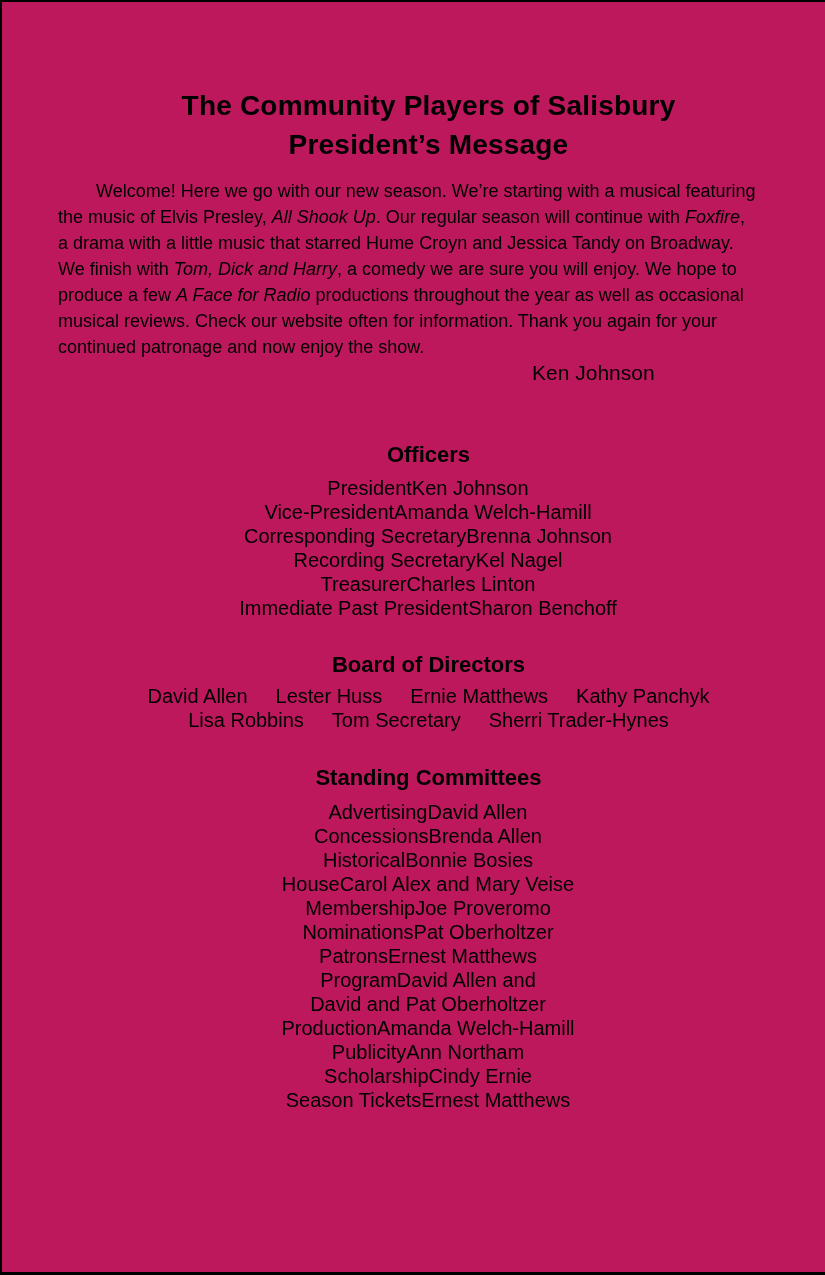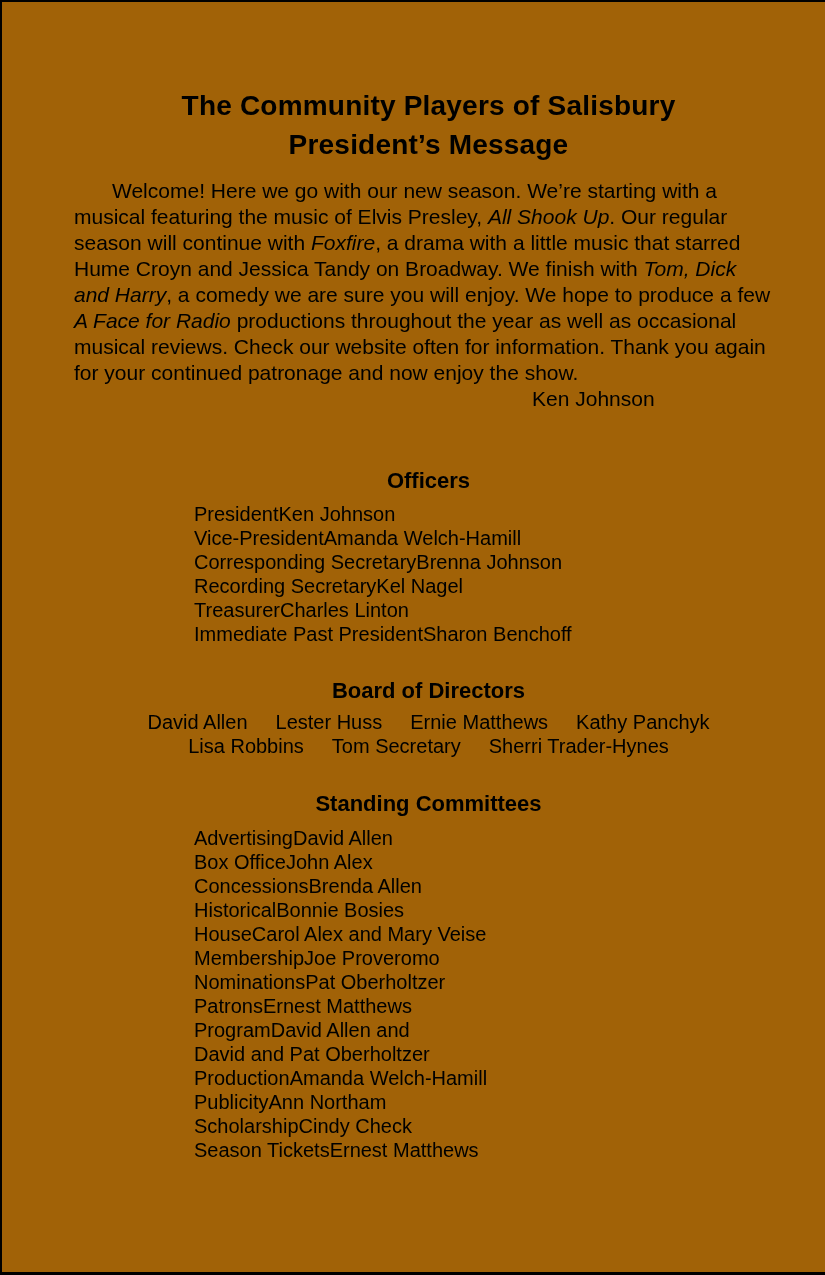--- a/index.html
+++ b/index.html
@@ -1,41 +1,41 @@
 <!DOCTYPE html>
 <html><head>
 <meta charset="utf-8">
 <style>
   html, body { margin: 0; padding: 0; background: #ffffff; }
   .page {
     position: relative;
     width: 825px;
     height: 1275px;
     box-sizing: border-box;
-    background: #a16207;
+    background: #be185d;
     border-top: 2px solid #000;
     border-left: 2px solid #000;
     border-bottom: 3px solid #000;
     color: #000;
     font-family: "Liberation Sans", "DejaVu Sans", sans-serif;
     overflow: hidden;
   }
   .content { margin-left: 28px; width: 797px; }
   .title {
     margin-top: 84px;
     text-align: center;
     font-size: 28px;
     line-height: 39px;
     font-weight: bold;
     letter-spacing: 0.2px;
   }
   .message {
-    margin: 14px 0 0 44px;
+    margin: 14px 0 0 28px;
     width: 700px;
-    font-size: 21px;
+    font-size: 18px;
     line-height: 26px;
     text-indent: 38px;
   }
   .message em { font-style: italic; }
   .signature {
     margin-left: 502px;
     font-size: 21px;
     line-height: 26px;
   }
   .section-heading {
@@ -49,21 +49,21 @@
   .board-heading { margin-top: 32px; }
   .committees-heading { margin-top: 33px; }
   .roster {
     margin-left: 164px;
     width: 468px;
     font-size: 20px;
     line-height: 24px;
   }
   .roster-officers { margin-top: 8px; }
   .roster-committees { margin-top: 9px; }
-  .roster .row { display: flex; justify-content: flex-start; }
+  .roster .row { display: flex; justify-content: center; }
   .roster .row .role { text-align: left; white-space: nowrap; }
   .roster .row .name { text-align: right; white-space: nowrap; }
   .board-lines {
     margin-top: 6px;
     text-align: center;
     font-size: 20px;
     line-height: 24px;
   }
   .board-lines .board-name { display: inline-block; margin: 0 14px; white-space: nowrap; }
 </style>
@@ -116,24 +116,20 @@
         <div><span class="board-name">Lisa Robbins</span><span class="board-name">Tom Secretary</span><span class="board-name">Sherri Trader-Hynes</span></div>
       </div>
 
     <h2 class="section-heading committees-heading">Standing Committees</h2>
     <div class="roster roster-committees" id="committee-rows">
         <div class="row">
           <span class="role">Advertising</span>
           <span class="name">David Allen</span>
         </div>
         <div class="row">
-          <span class="role">Box Office</span>
-          <span class="name">John Alex</span>
-        </div>
-        <div class="row">
           <span class="role">Concessions</span>
           <span class="name">Brenda Allen</span>
         </div>
         <div class="row">
           <span class="role">Historical</span>
           <span class="name">Bonnie Bosies</span>
         </div>
         <div class="row">
           <span class="role">House</span>
           <span class="name">Carol Alex and Mary Veise</span>
@@ -161,21 +157,21 @@
         <div class="row">
           <span class="role">Production</span>
           <span class="name">Amanda Welch-Hamill</span>
         </div>
         <div class="row">
           <span class="role">Publicity</span>
           <span class="name">Ann Northam</span>
         </div>
         <div class="row">
           <span class="role">Scholarship</span>
-          <span class="name">Cindy Check</span>
+          <span class="name">Cindy Ernie</span>
         </div>
         <div class="row">
           <span class="role">Season Tickets</span>
           <span class="name">Ernest Matthews</span>
         </div>
       </div>
 
   </div>
 </div>
 

